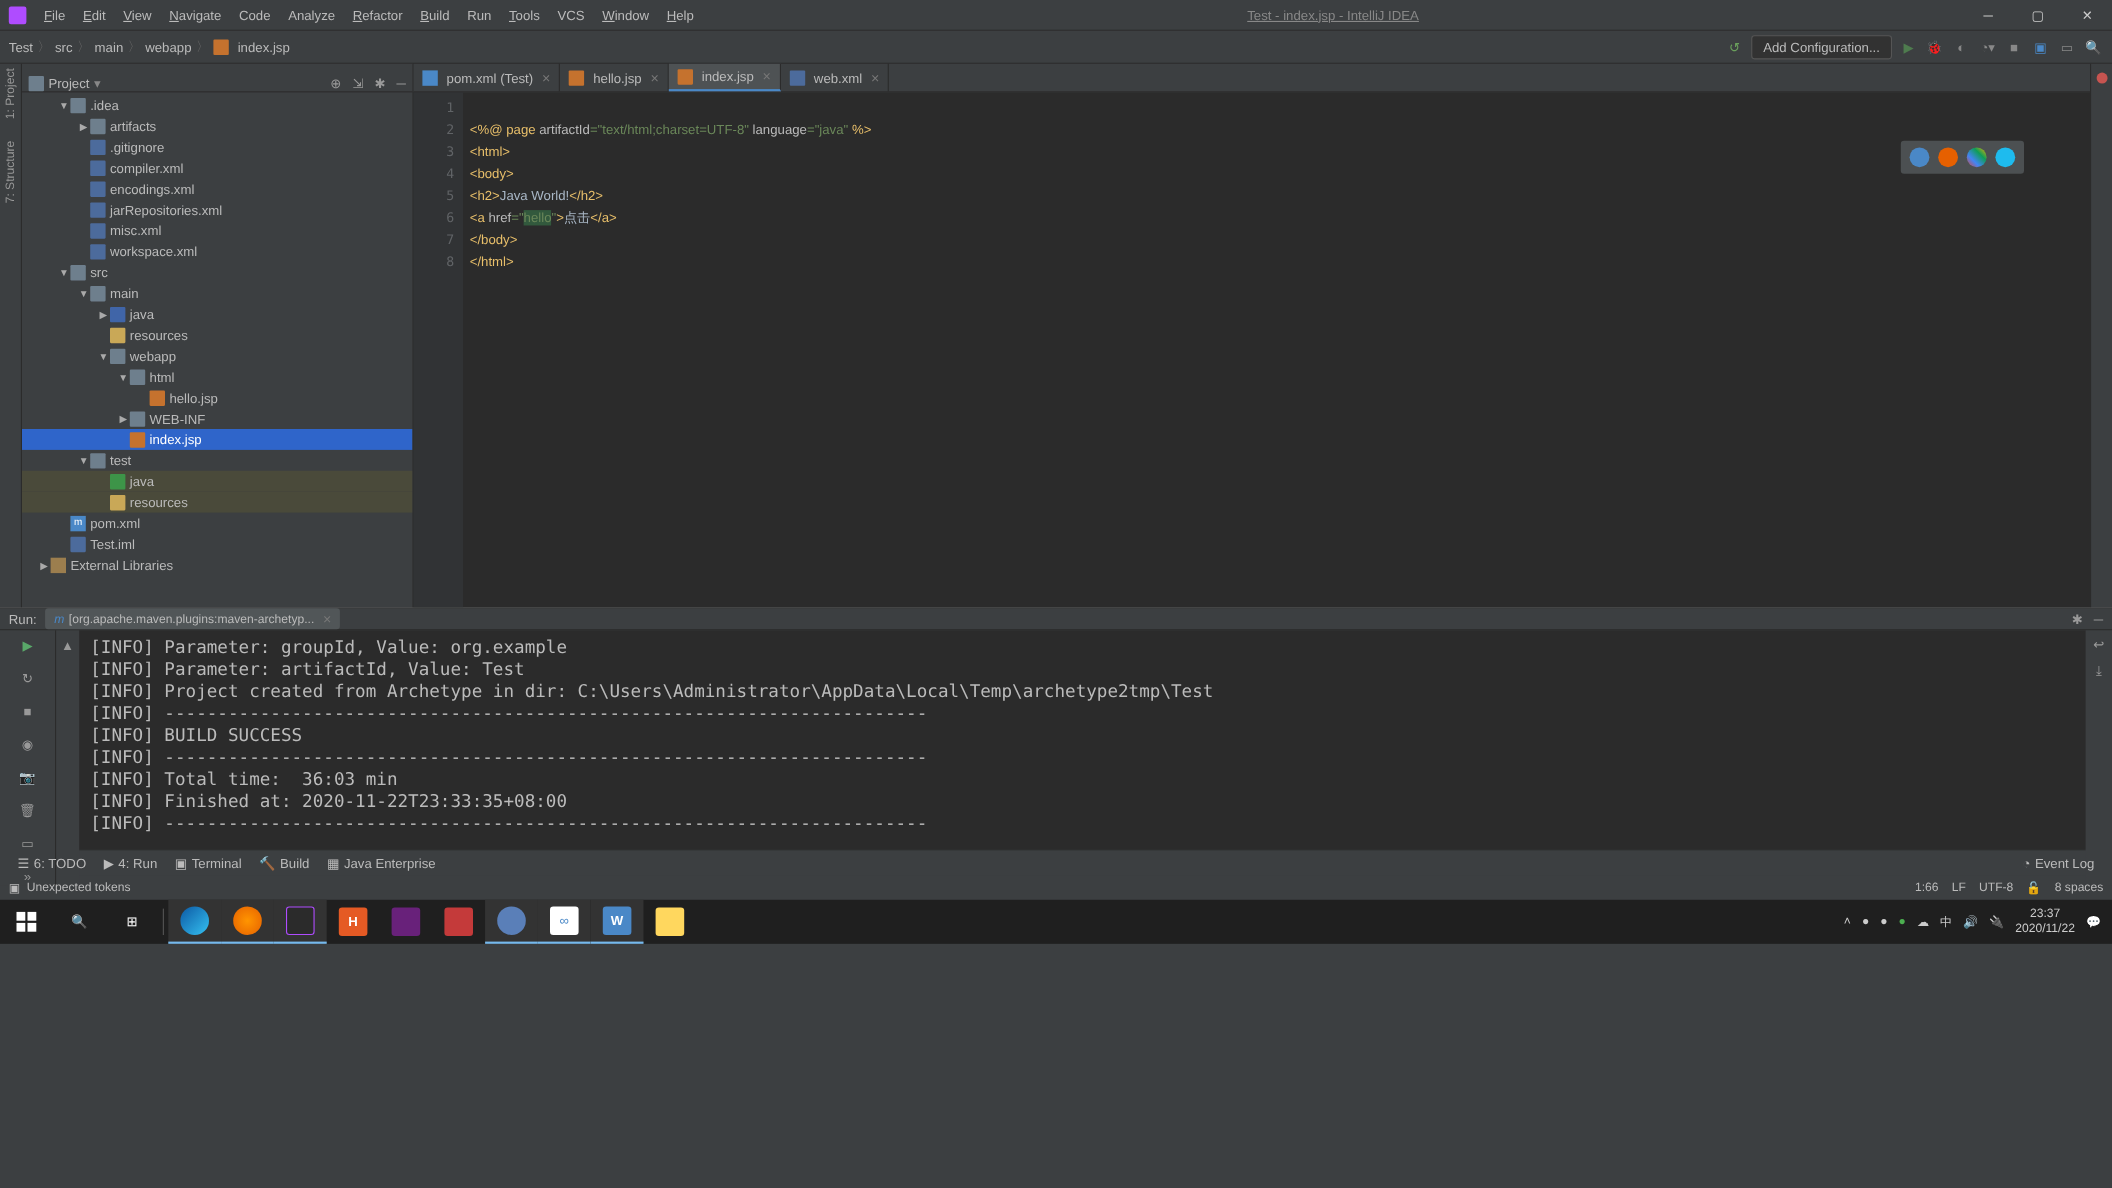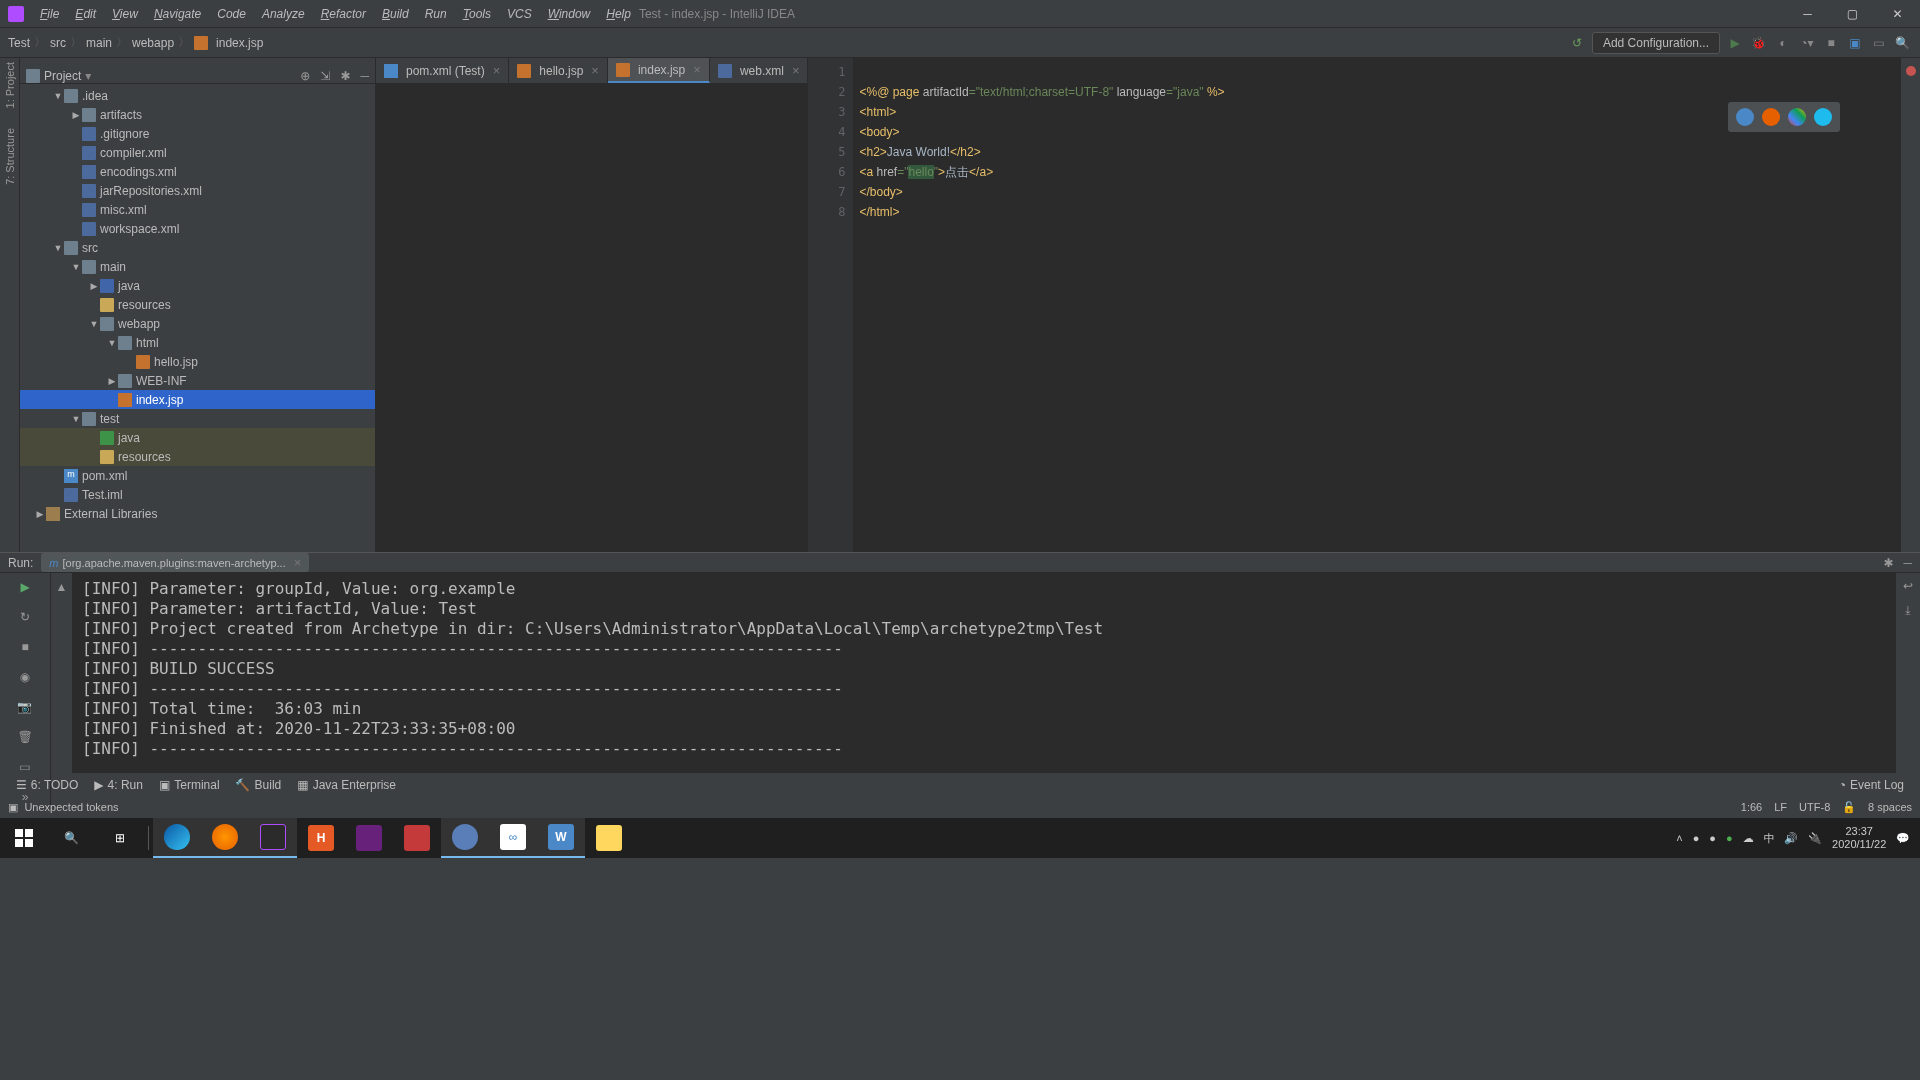--- a/index.html
+++ b/index.html
@@ -1,21 +1,21 @@
 <!DOCTYPE html>
 <html><head>
 <meta charset="utf-8">
 <style>
 * { margin: 0; padding: 0; box-sizing: border-box; font-family: "Segoe UI", sans-serif; }
 body { background: #3c3f41; color: #bbbbbb; font-size: 12px; overflow: hidden; width: 1920px; height: 1080px; }
 .titlebar { height: 28px; background: #3c3f41; display: flex; align-items: center; border-bottom: 1px solid #2b2b2b; }
 .titlebar-icon { width: 16px; height: 16px; background: #af4cff; border-radius: 2px; margin: 0 8px; }
 .menu { display: flex; }
-.menu-item { padding: 4px 8px; cursor: pointer; font-style: italic; }
-.title-center { flex: 1; text-align: left; color: #888; }
+.menu-item { padding: 4px 8px; cursor: pointer; }
+.title-center { flex: 1; text-align: center; color: #888; text-decoration: underline; }
 .window-controls { display: flex; }
 .win-btn { width: 45px; height: 28px; display: flex; align-items: center; justify-content: center; cursor: pointer; color: #ccc; }
 .navbar { height: 30px; display: flex; align-items: center; background: #3c3f41; border-bottom: 1px solid #2b2b2b; padding: 0 8px; }
 .breadcrumb { display: flex; align-items: center; gap: 4px; }
 .bc-sep { color: #666; }
 .nav-right { margin-left: auto; display: flex; align-items: center; gap: 6px; }
 .add-config { background: #323232; border: 1px solid #555; padding: 3px 10px; border-radius: 3px; cursor: pointer; text-align: right; }
 .tb-icon { width: 18px; height: 18px; display: flex; align-items: center; justify-content: center; color: #888; cursor: pointer; }
 .main-area { display: flex; height: 494px; }
 .left-strip { width: 20px; background: #3c3f41; border-right: 1px solid #2b2b2b; display: flex; flex-direction: column; align-items: center; padding-top: 4px; gap: 20px; }
@@ -28,21 +28,21 @@
 .tree-row.selected { background: #2f65ca; color: #fff; }
 .tree-row.highlight { background: #4a4a3a; }
 .tree-arrow { width: 12px; text-align: center; font-size: 9px; color: #aaa; }
 .tree-icon { width: 14px; height: 14px; margin-right: 4px; display: inline-block; }
 .icon-folder { background: #6e7f8d; border-radius: 1px; }
 .icon-folder-g { background: #3d9448; border-radius: 1px; }
 .icon-folder-y { background: #c9a857; border-radius: 1px; }
 .icon-file { background: #4c6b9c; border-radius: 1px; }
 .icon-jsp { background: #c5722e; border-radius: 1px; }
 .icon-xml { background: #4c6b9c; border-radius: 1px; }
-.editor-area { flex: 1; display: flex; flex-direction: row; background: #2b2b2b; }
+.editor-area { flex: 1; display: flex; flex-direction: column; background: #2b2b2b; }
 .tabs { height: 26px; display: flex; background: #3c3f41; border-bottom: 1px solid #2b2b2b; }
 .tab { display: flex; align-items: center; padding: 0 8px; border-right: 1px solid #2b2b2b; cursor: pointer; gap: 4px; }
 .tab.active { background: #4e5254; border-bottom: 2px solid #4a88c7; }
 .tab-close { color: #777; font-size: 13px; margin-left: 4px; }
 .editor-body { flex: 1; display: flex; position: relative; }
 .gutter { width: 45px; background: #313335; text-align: right; padding: 4px 8px 0 0; color: #606366; font-family: "Consolas", monospace; font-size: 12px; line-height: 20px; }
 .code { flex: 1; padding: 4px 0 0 6px; font-family: "Consolas", monospace; font-size: 12px; line-height: 20px; white-space: pre; }
 .c-tag { color: #e8bf6a; }
 .c-attr { color: #bababa; }
 .c-str { color: #6a8759; }

